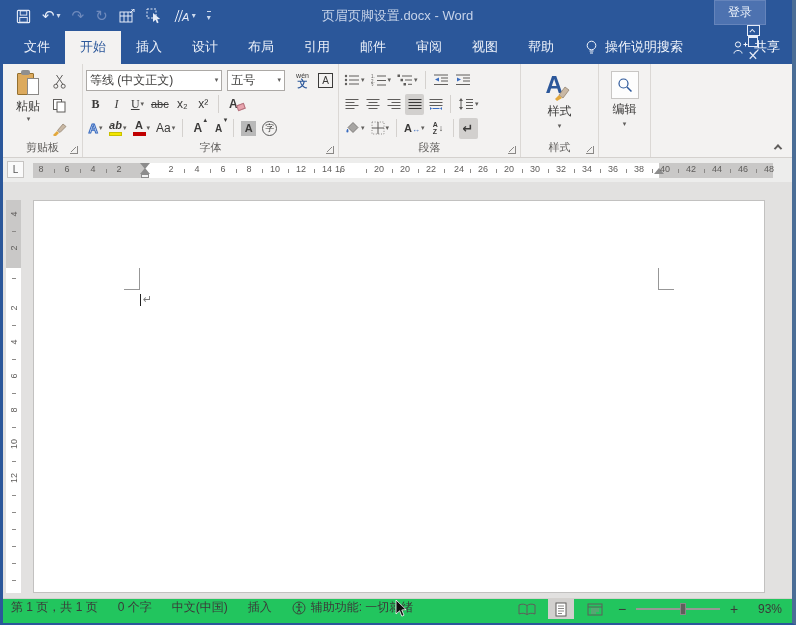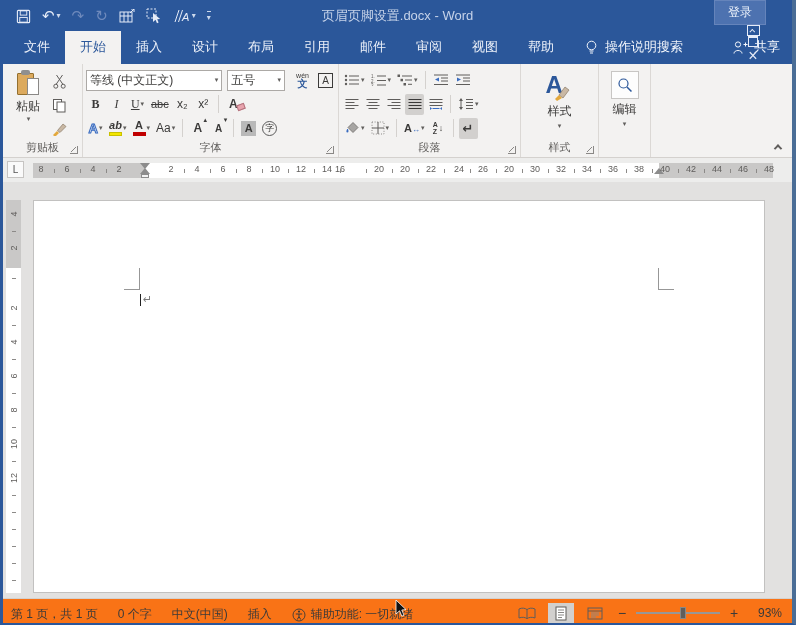--- a/index.html
+++ b/index.html
@@ -140,21 +140,21 @@
   .vtick { position:absolute; left:6px; width:4px; height:1px; background:#8c8a88; }
   .page { position:absolute; left:30px; top:18px; width:732px; height:393px; background:#fff; border:1px solid #c2c1c0; }
   .crop-tl { position:absolute; left:90px; top:67px; width:16px; height:22px;
     border-right:1px solid #979797; border-bottom:1px solid #979797; }
   .crop-tr { position:absolute; left:624px; top:67px; width:16px; height:22px;
     border-left:1px solid #979797; border-bottom:1px solid #979797; }
   .pmark { position:absolute; left:109px; top:92px; font-size:11px; color:#7a7a7a; }
   .caret-line { position:absolute; left:106px; top:93px; width:1px; height:12px; background:#222; }
 
   
-  .statusbar { height:25px; background:#f97316; border-top:1px solid #d4d1ce; display:flex; align-items:flex-end;
+  .statusbar { height:25px; background:#22c55e; border-top:1px solid #d4d1ce; display:flex; align-items:flex-start;
     font-size:12px; color:#3b3a39; padding:0 10px 0 8px; flex:0 0 auto; }
   .sb-item { margin-right:20px; cursor:pointer; white-space:nowrap; }
   .sb-acc { display:flex; align-items:center; gap:5px; cursor:pointer; }
   .sb-right { margin-left:auto; display:flex; align-items:center; gap:8px; }
   .viewbtn { width:26px; height:20px; display:flex; align-items:center; justify-content:center; cursor:pointer; }
   .viewbtn.active { background:#d2d0ce; }
   .zoomsym { font-size:14px; color:#3b3a39; width:12px; text-align:center; cursor:pointer; }
   .ztrack { width:84px; height:2px; background:#999795; position:relative; cursor:pointer; }
   .zthumb { position:absolute; left:52%; top:-5px; width:6px; height:12px; background:#605e5c; border:1px solid #8a8886; }
   .zpct { width:34px; text-align:right; font-size:12px; }

